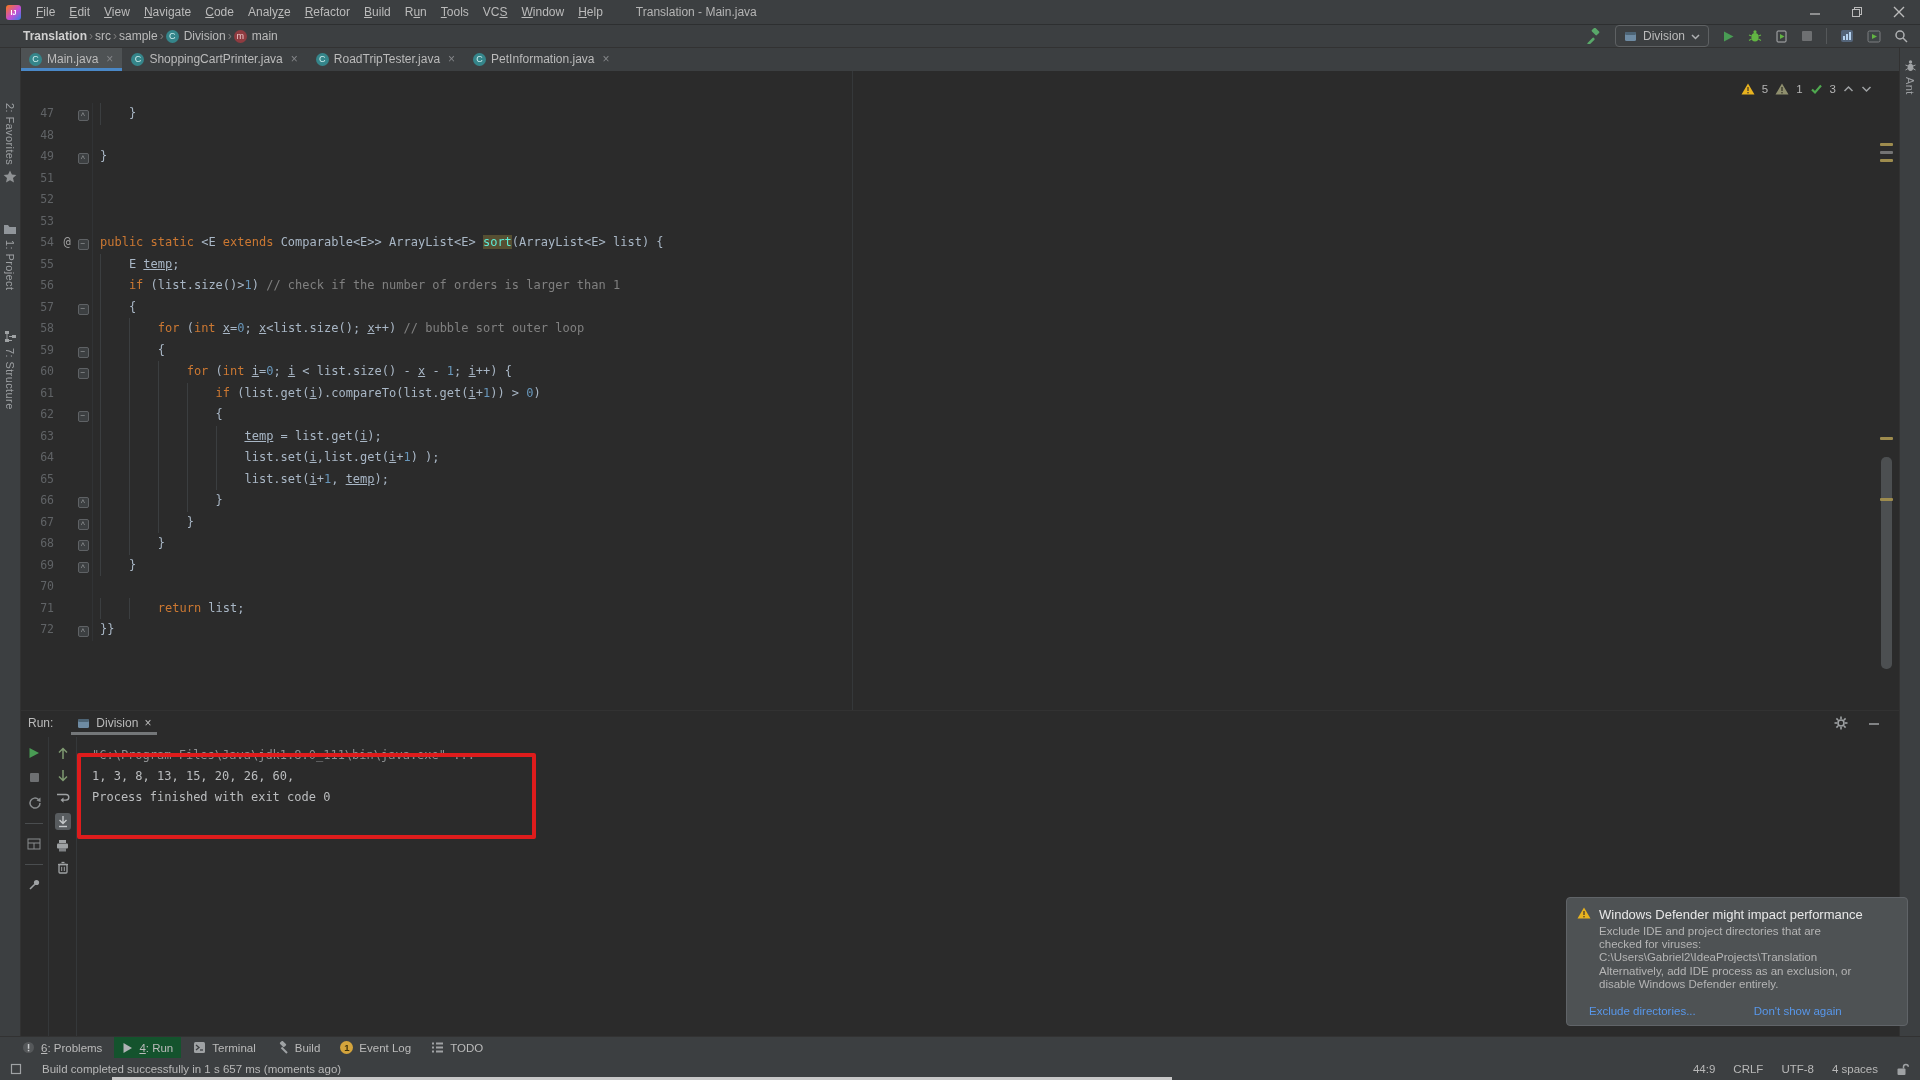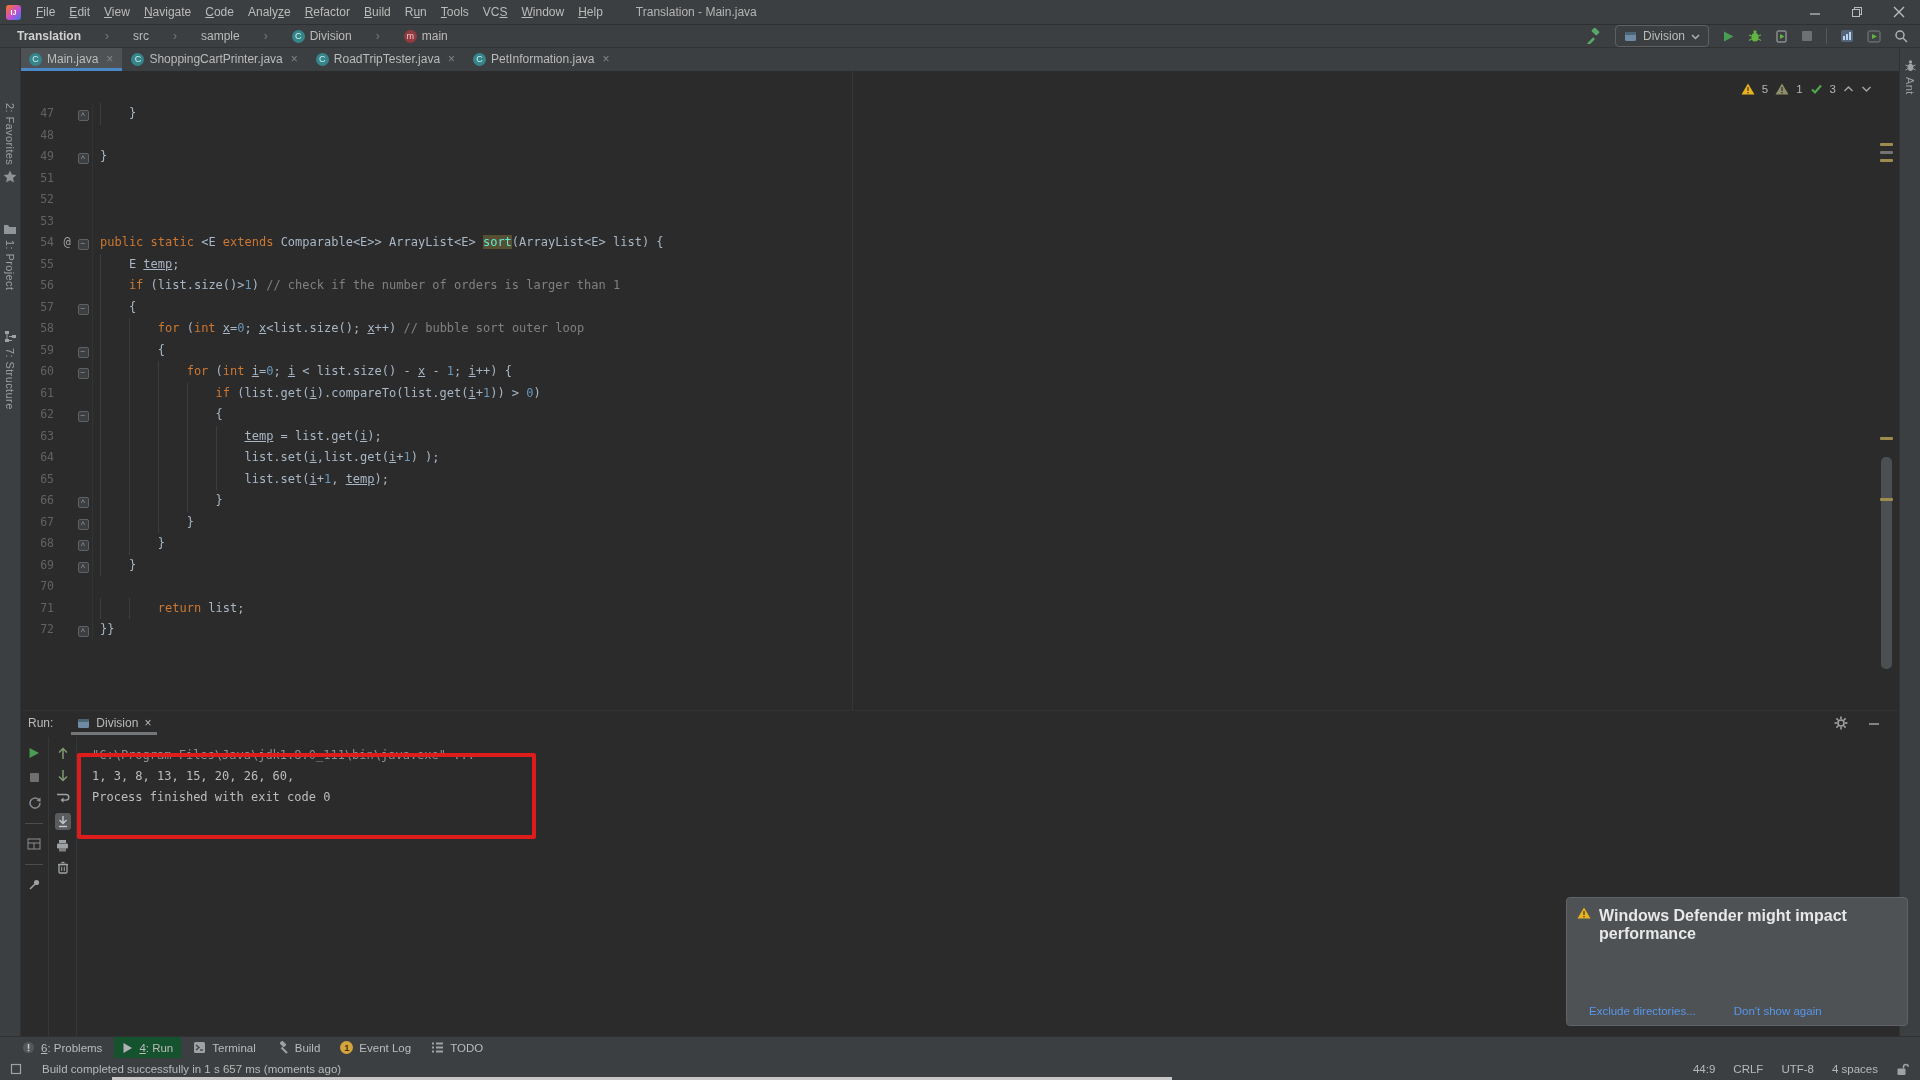--- a/index.html
+++ b/index.html
@@ -17,21 +17,21 @@
   #menubar{display:flex;align-items:center;height:100%}
   .menu-item{padding:0 7px;height:24px;line-height:24px;color:#bbbbbb;cursor:default}
   .menu-item u{text-decoration:underline}
   .wintitle{margin-left:26px;color:#b5b5b5}
   .win-controls{position:absolute;right:0;top:0;display:flex;height:24px}
   .win-btn{width:42px;height:24px;display:flex;align-items:center;justify-content:center}
 
   
   .navbar{position:absolute;left:0;top:25px;width:100%;height:22px;background:#3c3f41;
           display:flex;align-items:center;z-index:19;border-bottom:1px solid #323232}
-  #breadcrumb{display:flex;align-items:center;padding-left:17px;gap:24px}
+  #breadcrumb{display:flex;align-items:center;padding-left:23px;gap:2px}
   .crumb{display:flex;align-items:center;gap:5px;color:#bbbbbb}
   .crumb.b{font-weight:bold;color:#d0d0d0}
   .crumb-sep{color:#787878;font-size:12px}
   .ci{width:13px;height:13px;border-radius:50%;background:#35858a;color:#cfeeee;font-size:9px;
       display:inline-flex;align-items:center;justify-content:center;flex:none}
   .ci.m{background:#8f3b40;color:#f0caca}
   .nav-actions{margin-left:auto;display:flex;align-items:center;gap:13px;padding-right:12px}
   .runcfg{display:flex;align-items:center;gap:6px;border:1px solid #5e6163;border-radius:4px;
           padding:1px 8px;height:18px}
   .vsep{width:1px;height:16px;background:#55585a}
@@ -111,23 +111,23 @@
   .status-bar{position:absolute;left:0;bottom:0;width:100%;height:22px;background:#3c3f41;
               display:flex;align-items:center;font-size:11.5px;color:#b8b8b8;z-index:20;box-sizing:border-box}
   .sb-msg{margin-left:20px}
   .sb-right{margin-left:auto;display:flex;align-items:center;gap:18px;padding-right:10px}
   .taskbar-strip{position:absolute;left:112px;bottom:0;width:1060px;height:3px;background:#c8c8c8;z-index:25}
 
   
   .notification{position:absolute;left:1566px;top:897px;width:342px;height:129px;background:#4e5254;
                 border:1px solid #606468;border-radius:4px;z-index:40;box-sizing:border-box;padding:9px 10px 8px 10px}
   .ntf-title-row{display:flex;align-items:flex-start;gap:8px}
-  .ntf-title{font-weight:bold;color:#e8e8e8;font-size:16px}
+  .ntf-title{font-weight:normal;color:#e8e8e8;font-size:13px}
   .ntf-body{margin:3px 0 0 22px;color:#b5b5b5;font-size:11.5px;line-height:13.2px;white-space:pre-line}
-  .ntf-links{position:absolute;left:22px;right:10px;bottom:8px;display:flex;gap:38px;font-size:11.5px}
+  .ntf-links{position:absolute;left:22px;right:10px;bottom:8px;display:flex;gap:58px;font-size:11.5px}
   .link{color:#5897ea}
 </style>
 </head>
 <body>
 
 <div id="app">
 
   <div class="titlebar">
     <span class="logo">IJ</span>
     <nav id="menubar">
@@ -608,19 +608,24 @@
     <div class="ntf-title-row">
       <span class="ic">
           <svg width="14" height="12">
             <path d="M7 .5 L13.5 11.5 H.5 Z" fill="#e8b31f"></path>
             <rect x="6.3" y="4" width="1.4" height="4" fill="#54432a"></rect>
             <rect x="6.3" y="9" width="1.4" height="1.4" fill="#54432a"></rect>
           </svg>
         </span>
       <span class="ntf-title">Windows Defender might impact performance</span>
     </div>
+    <div class="ntf-body" id="ntfbody">Exclude IDE and project directories that are
+checked for viruses:
+C:\Users\Gabriel2\IdeaProjects\Translation
+Alternatively, add IDE process as an exclusion, or
+disable Windows Defender entirely.</div>
     <div class="ntf-links">
       <span class="link">Exclude directories...</span>
       <span class="link">Don't show again</span>
     </div>
   </div>
 
 </div>
 
 </body></html>

